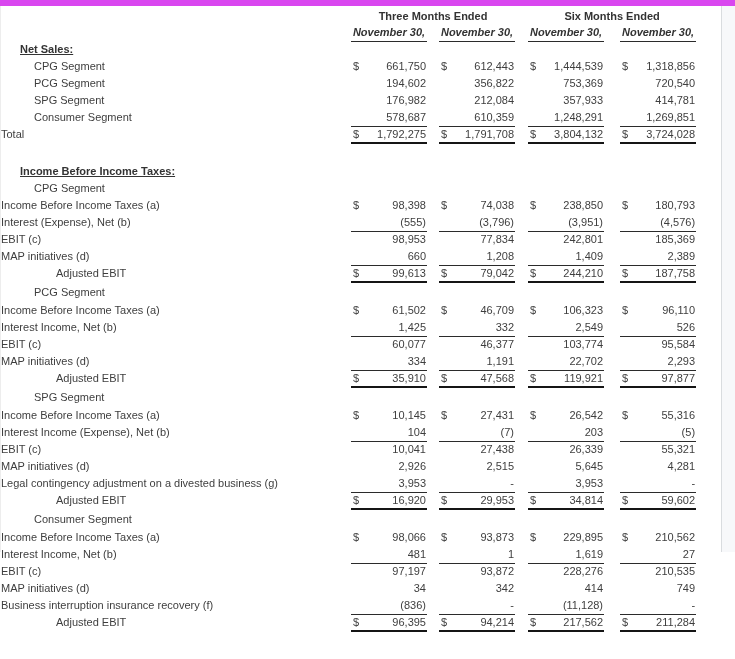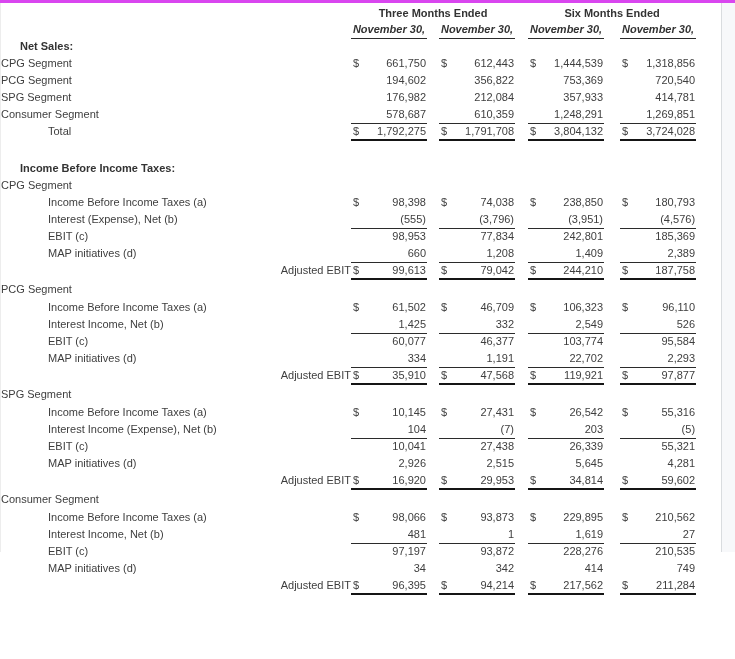--- a/index.html
+++ b/index.html
@@ -5,21 +5,21 @@
   * { margin: 0; padding: 0; box-sizing: border-box; }
   html, body { width: 735px; height: 659px; }
   body {
     font-family: "Liberation Sans", sans-serif;
     background: #ffffff;
     overflow: hidden;
   }
   .page {
     width: 735px; height: 552px;
     display: flex;
-    border-top: 3px solid #d946ef;
+    border-top: 6px solid #d946ef;
   }
   .content {
     width: 722px;
     background: #ffffff;
     border-left: 1px solid #ededed;
     border-right: 1px solid #d9dcdf;
     padding-top: 2px;
   }
   .gutter {
     flex: 1;
@@ -44,25 +44,25 @@
     white-space: nowrap;
     overflow: visible;
   }
   .hdr {
     font-weight: bold;
     text-align: center;
     color: #333333;
   }
   .hline { border-bottom: 1px solid #2b2b2b; }
   .lab { text-align: left; }
-  .bold { font-weight: bold; color: #333333; }
+  .bold { font-weight: bold; color: #333333; text-decoration: underline; }
   .ind0 { padding-left: 19px; }
-  .ind1 { }
-  .ind2 { padding-left: 47px; }
-  .ind3 { padding-left: 55px; text-align: right; }
+  .ind1 { padding-left: 33px; }
+  .ind2 { }
+  .ind3 { padding-left: 55px; }
   .d { text-align: left; padding-left: 2px; }
   .v { text-align: right; padding-right: 1px; }
   .rule { border-bottom: 1px solid #2b2b2b; }
   .dbl  { border-bottom: 2px solid #151515; }
 </style>
 </head>
 <body>
 
 <div class="page">
   <div class="content">
@@ -433,20 +433,34 @@
             <td class="d"></td>
             <td class="v">2,515</td>
             <td class="gap"></td>
             <td class="d"></td>
             <td class="v">5,645</td>
             <td class="gap"></td>
             <td class="d"></td>
             <td class="v">4,281</td>
           </tr>
           <tr>
+            <td class="lab ind2">Legal contingency adjustment on a divested business (g)</td>
+            <td class="d rule"></td>
+            <td class="v rule">3,953</td>
+            <td class="gap"></td>
+            <td class="d rule"></td>
+            <td class="v rule">-</td>
+            <td class="gap"></td>
+            <td class="d rule"></td>
+            <td class="v rule">3,953</td>
+            <td class="gap"></td>
+            <td class="d rule"></td>
+            <td class="v rule">-</td>
+          </tr>
+          <tr>
             <td class="lab ind3">Adjusted EBIT</td>
             <td class="d dbl">$</td>
             <td class="v dbl">16,920</td>
             <td class="gap"></td>
             <td class="d dbl">$</td>
             <td class="v dbl">29,953</td>
             <td class="gap"></td>
             <td class="d dbl">$</td>
             <td class="v dbl">34,814</td>
             <td class="gap"></td>
@@ -515,20 +529,34 @@
             <td class="v">34</td>
             <td class="gap"></td>
             <td class="d"></td>
             <td class="v">342</td>
             <td class="gap"></td>
             <td class="d"></td>
             <td class="v">414</td>
             <td class="gap"></td>
             <td class="d"></td>
             <td class="v">749</td>
+          </tr>
+          <tr>
+            <td class="lab ind2">Business interruption insurance recovery (f)</td>
+            <td class="d rule"></td>
+            <td class="v rule">(836)</td>
+            <td class="gap"></td>
+            <td class="d rule"></td>
+            <td class="v rule">-</td>
+            <td class="gap"></td>
+            <td class="d rule"></td>
+            <td class="v rule">(11,128)</td>
+            <td class="gap"></td>
+            <td class="d rule"></td>
+            <td class="v rule">-</td>
           </tr>
           <tr>
             <td class="lab ind3">Adjusted EBIT</td>
             <td class="d dbl">$</td>
             <td class="v dbl">96,395</td>
             <td class="gap"></td>
             <td class="d dbl">$</td>
             <td class="v dbl">94,214</td>
             <td class="gap"></td>
             <td class="d dbl">$</td>

